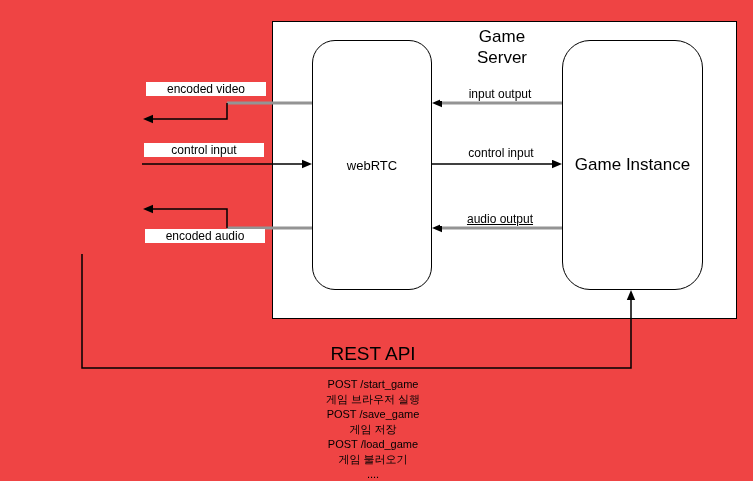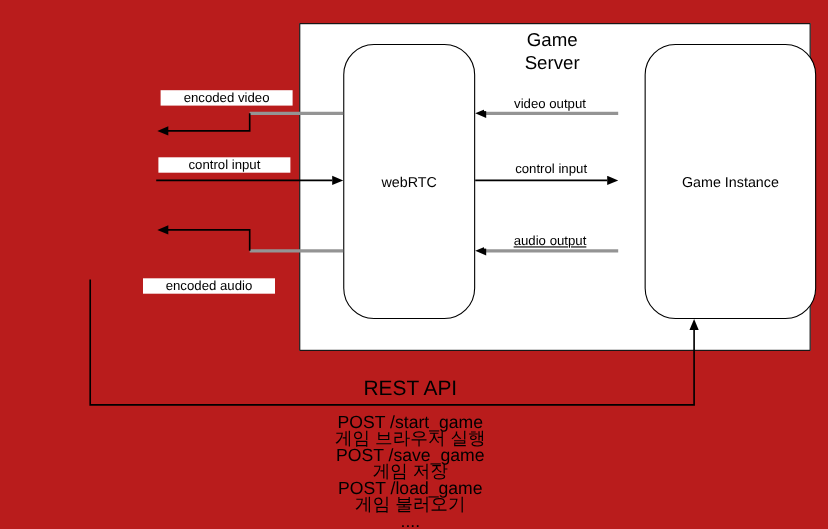--- a/index.html
+++ b/index.html
@@ -1,67 +1,67 @@
 <!DOCTYPE html>
 <html><head>
 <meta charset="utf-8">
 <style>
   * { margin: 0; padding: 0; box-sizing: border-box; }
   html, body { background: #ffffff; }
   .canvas {
     position: relative;
     width: 753px;
     height: 481px;
-    background: #b91c1c;
+    background: #ef4444;
     font-family: "Liberation Sans", "DejaVu Sans", sans-serif;
     color: #000000;
     overflow: hidden;
   }
   .node {
     position: absolute;
     border: 1.5px solid #000000;
     background: #ffffff;
     display: flex;
     align-items: center;
     justify-content: center;
     text-align: center;
     z-index: 1;
   }
   .rounded { border-radius: 28px; }
   #game-server-box { z-index: 0; }
   #client-box      { left: 22px;  top: 74px;  width: 120px; height: 180px; font-size: 12.5px; line-height: 18px; }
   #game-server-box { left: 272px; top: 21px;  width: 465px; height: 298px; }
-  #webrtc-box      { left: 312px; top: 40px;  width: 120px; height: 250px; font-size: 13px; }
-  #game-instance-box { left: 562px; top: 40px; width: 156px; height: 250px; font-size: 13px; margin-left: 24px; }
+  #webrtc-box      { left: 312px; top: 40px;  width: 120px; height: 250px; font-size: 13px; border-radius: 23px; }
+  #game-instance-box { left: 562px; top: 40px; width: 141px; height: 250px; font-size: 17px; }
   #game-server-title {
     position: absolute; left: 442px; top: 26px; width: 120px;
     font-size: 17px; line-height: 21px; text-align: center; z-index: 3;
   }
   svg.wires { position: absolute; left: 0; top: 0; z-index: 2; pointer-events: none; }
   .edge-label {
     position: absolute;
     font-size: 12px;
     text-align: center;
     background: #ffffff;
     z-index: 3;
     white-space: nowrap;
   }
   #lbl-encoded-video   { left: 146px; top: 82px;  width: 120px; }
   #lbl-control-input-client { left: 144px; top: 143px; width: 120px; }
-  #lbl-encoded-audio   { left: 130px; top: 229px; width: 120px; margin-top: 24px; }
+  #lbl-encoded-audio   { left: 145px; top: 229px; width: 120px; }
   #lbl-video-output    { left: 440px; top: 87px;  width: 120px; }
   #lbl-control-input-instance { left: 441px; top: 146px; width: 120px; }
   #lbl-audio-output    { left: 440px; top: 212px; width: 120px; text-decoration: underline; }
   #lbl-rest-api {
     position: absolute; left: 303px; top: 343px; width: 140px;
     font-size: 19px; text-align: center; z-index: 3;
   }
   #rest-detail {
     position: absolute; left: 273px; top: 377px; width: 200px;
-    font-size: 16px; line-height: 15px; text-align: center; z-index: 3;
+    font-size: 11px; line-height: 15px; text-align: center; z-index: 3;
   }
 </style>
 </head>
 <body>
 
 <div class="canvas">
 
   <div class="node" id="game-server-box"></div>
   <div id="game-server-title">
     <div>Game</div>
@@ -113,21 +113,21 @@
 
     <g>
       <path d="M82,254 L82,368 L631,368 L631,299" fill="none" stroke="#000000" stroke-width="1.5"></path>
       <polygon points="631,290 626.8,300 635.2,300" fill="#000000"></polygon>
     </g>
   </svg>
 
   <div class="edge-label" id="lbl-encoded-video">encoded video</div>
   <div class="edge-label" id="lbl-control-input-client">control input</div>
   <div class="edge-label" id="lbl-encoded-audio">encoded audio</div>
-  <div class="edge-label" id="lbl-video-output">video output</div>
+  <div class="edge-label" id="lbl-video-output">input output</div>
   <div class="edge-label" id="lbl-control-input-instance">control input</div>
   <div class="edge-label" id="lbl-audio-output">audio output</div>
 
   <div id="lbl-rest-api">REST API</div>
   <div id="rest-detail">
     <div>POST /start_game</div>
     <div>게임 브라우저 실행</div>
     <div>POST /save_game</div>
     <div>게임 저장</div>
     <div>POST /load_game</div>

